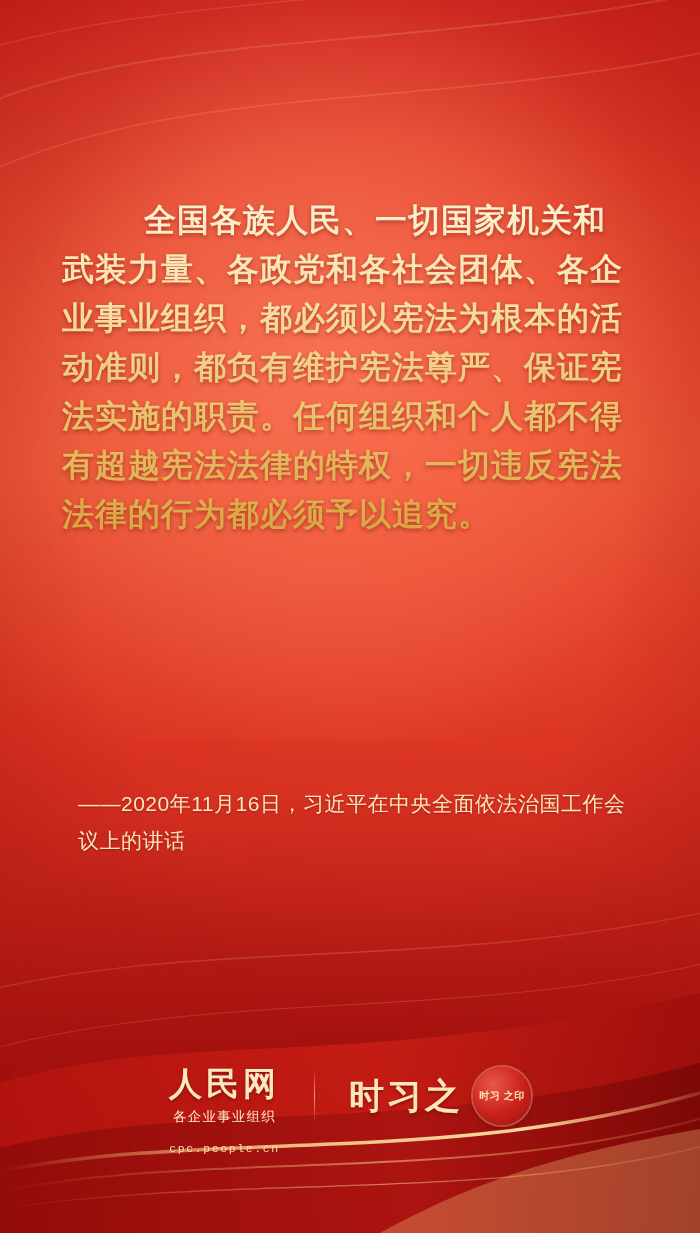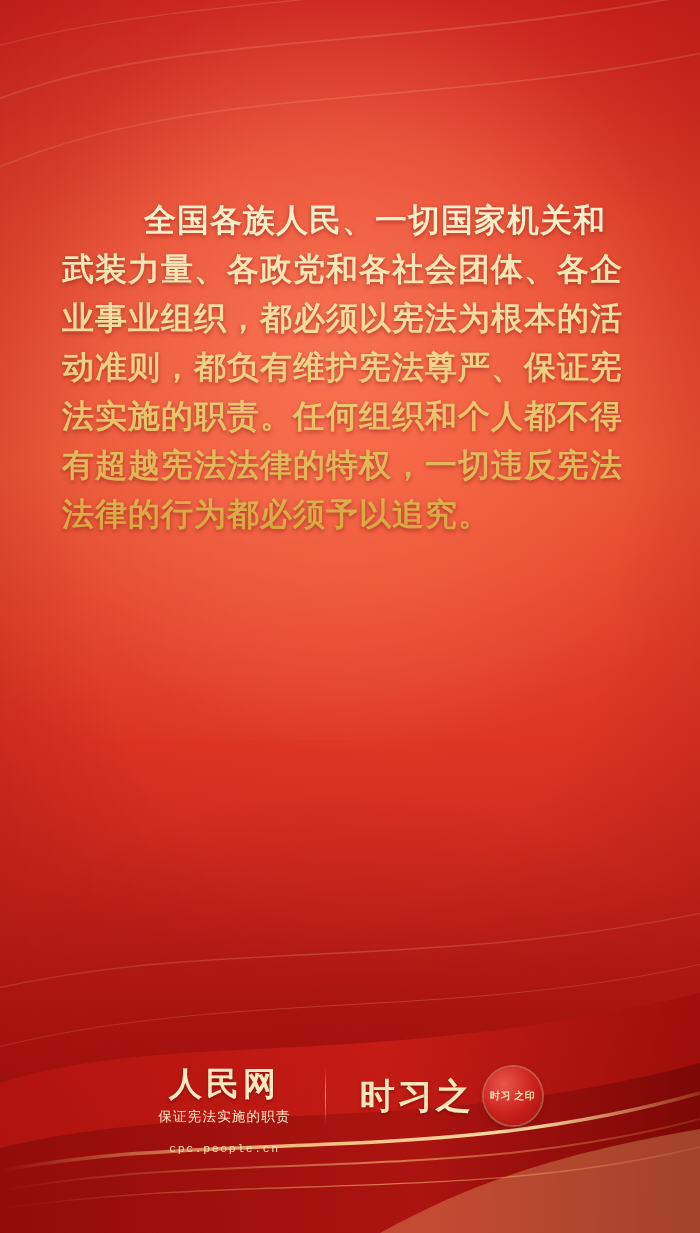--- a/index.html
+++ b/index.html
@@ -222,25 +222,26 @@
     <path d="M0,150 C180,95 360,140 700,60 L700,300 L0,300 Z" fill="url(#w1)" opacity="0.75"></path>
     <path d="M0,215 C200,165 420,205 700,130 L700,300 L0,300 Z" fill="url(#w2)" opacity="0.85"></path>
     <path d="M0,238 C220,196 440,234 700,160" fill="none" stroke="url(#w3)" stroke-width="3.5"></path>
     <path d="M0,258 C230,216 450,252 700,186" fill="none" stroke="url(#w4)" stroke-width="2"></path>
     <path d="M0,276 C240,240 470,270 700,214" fill="none" stroke="url(#w4)" stroke-width="1.3"></path>
     <path d="M380,300 C470,250 560,220 700,196 L700,300 Z" fill="rgba(255,205,130,0.30)"></path>
   </svg>
 
   <div class="quote">全国各族人民、一切国家机关和武装力量、各政党和各社会团体、各企业事业组织，都必须以宪法为根本的活动准则，都负有维护宪法尊严、保证宪法实施的职责。任何组织和个人都不得有超越宪法法律的特权，一切违反宪法法律的行为都必须予以追究。</div>
 
+  <div class="attribution">——2020年11月16日，习近平在中央全面依法治国工作会议上的讲话</div>
 
   <div class="footer">
     <div class="brand">
       <div class="brand-main">人民网</div>
-      <div class="brand-sub">保证宪法实施的职责</div>
+      <div class="brand-sub">各企业事业组织</div>
       <div class="brand-url">cpc.people.cn</div>
     </div>
     <div class="divider-v"></div>
     <div class="seal-group">
       <div class="seal-text">时习之</div>
       <div class="seal">
         <div class="seal-glyph">时习
 之印</div>
       </div>
     </div>

